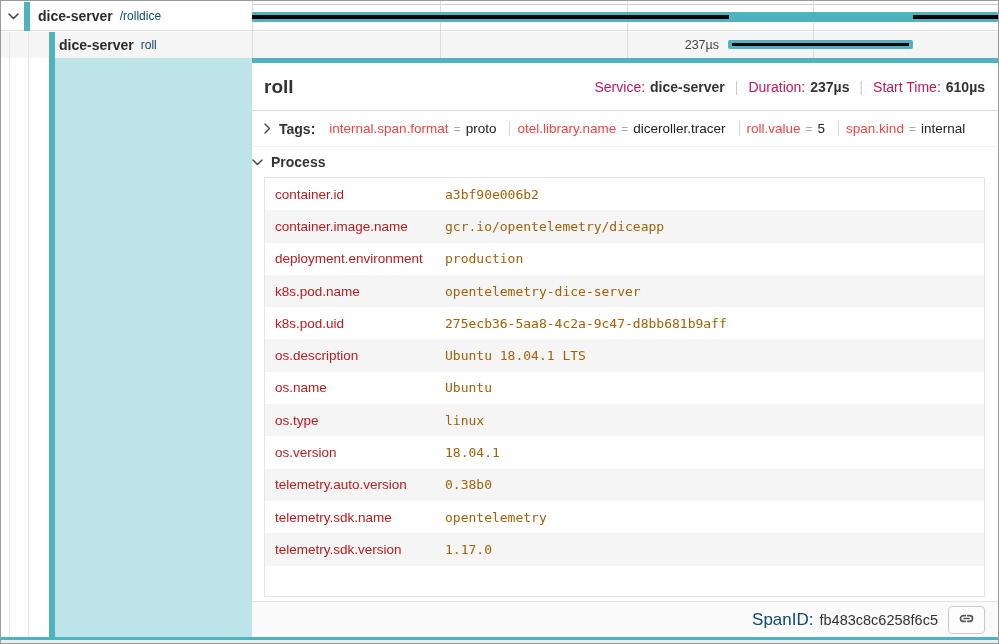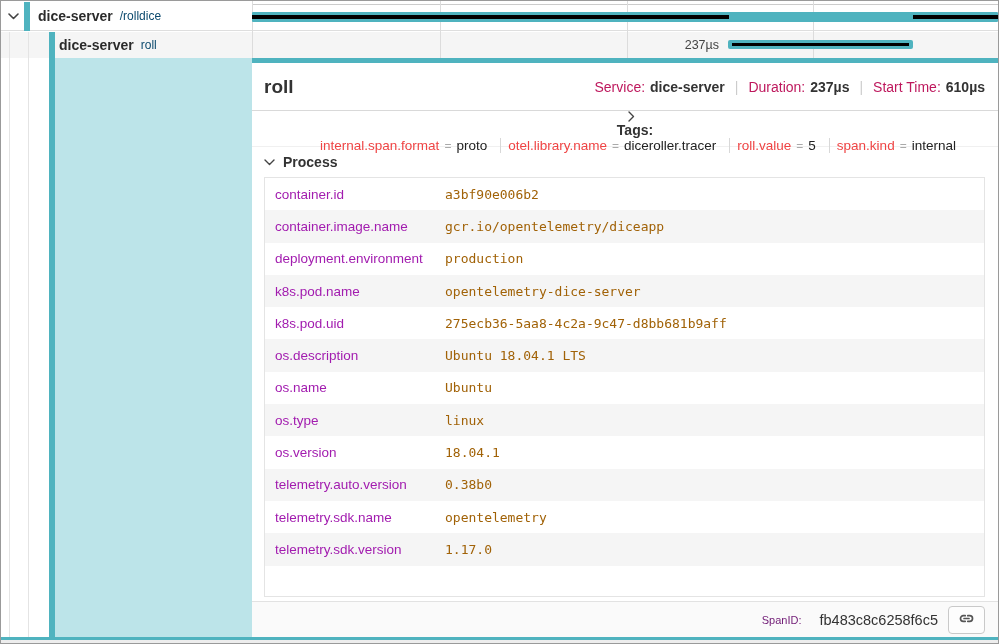--- a/index.html
+++ b/index.html
@@ -36,39 +36,39 @@
 
   
   .panel{ left:251px; top:57px; width:746px; height:579px; background:#fff; border-top:5px solid #4FB3BF; z-index:7; }
   .panel-header{ height:48px; border-bottom:1px solid #d9d9d9; display:flex; align-items:center; justify-content:space-between; padding:0 13px 0 12px; }
   .title{ font-size:19px; font-weight:bold; color:#333; }
   .hdr-right{ display:flex; align-items:center; font-size:14px; white-space:nowrap; }
   .hdr-label{ color:#be185d; margin-right:5px; }
   .hdr-val{ color:#333; font-weight:bold; }
   .hdr-sep{ color:#ccc; margin:0 10px; font-size:14px; }
 
-  .tags-row{ height:36px; display:flex; align-items:center; padding-left:12px; border-bottom:1px solid #f0f0f0; cursor:pointer;flex-direction:column; }
+  .tags-row{ height:36px; display:flex; align-items:center; padding-left:12px; border-bottom:1px solid #f0f0f0; cursor:pointer; }
   .sec-label{ font-size:14px; font-weight:bold; color:#333; margin-left:8px; }
   .tag-list{ display:flex; align-items:center; margin-left:14px; font-size:13.5px; }
   .tag-item{ display:flex; align-items:center; white-space:nowrap; }
   .tag-item + .tag-item{ border-left:1px solid #d8d8d8; margin-left:13px; padding-left:7px; }
   .tag-key{ color:#ef4444; }
   .tag-eq{ color:#aaa; margin:0 5px; font-size:12px; }
   .tag-val{ color:#222; }
 
-  .process-row{ height:30px; display:flex; align-items:center; padding-left:12px; cursor:pointer; }
+  .process-row{ height:30px; display:flex; align-items:center; cursor:pointer; }
 
   .kv-table{ margin:0 13px 0 12px; height:420px; border:1px solid #e4e4e4; background:#fff; }
   .kv-row{ display:flex; align-items:center; height:32.3px; }
   .kv-row:nth-child(even){ background:#f5f5f5; }
-  .kv-key{ width:180px; padding-left:10px; font-size:13.5px; color:#a21caf; }
+  .kv-key{ width:180px; padding-left:10px; font-size:13.5px; color:#b91c1c; }
   .kv-val{ font-family:"DejaVu Sans Mono","Liberation Mono",monospace; font-size:13px; color:#a16207; }
 
   .panel-footer{ margin-top:4px; height:36px; border-top:1px solid #e2e2e2; background:#fafafa; display:flex; align-items:center; justify-content:flex-end; padding-right:13px; }
-  .spanid-label{ color:#701a75; font-size:11px; margin-right:18px; }
+  .spanid-label{ color:#0c4a6e; font-size:17px; margin-right:6px; }
   .spanid-val{ color:#333; font-size:14.5px; }
   .link-btn{ margin-left:10px; width:37px; height:28px; border:1px solid #c9c9c9; border-radius:4px; background:#fdfdfd; display:flex; align-items:center; justify-content:center; cursor:pointer; }
 
   .bottom-teal{ left:0; top:636px; width:997px; height:3px; z-index:8; }
   .bottom-strip{ left:0; top:639px; width:997px; height:3px; background:#ededed; z-index:8; }
 
   .chev svg{ display:block; }
 </style>
 </head>
 <body>

